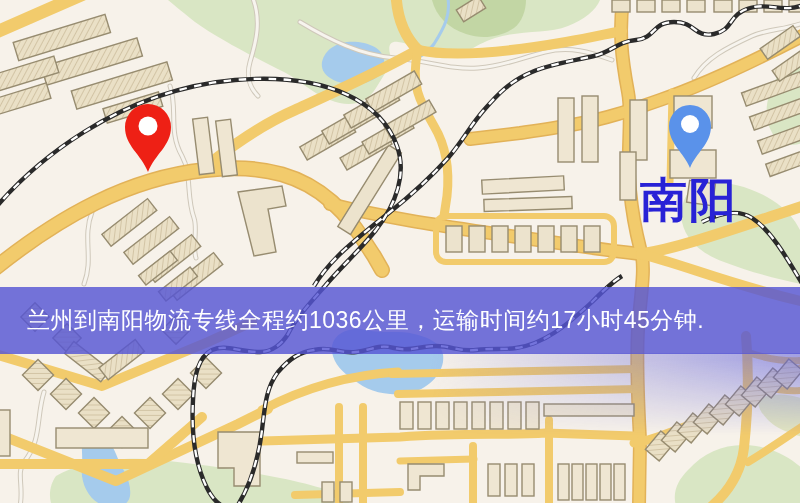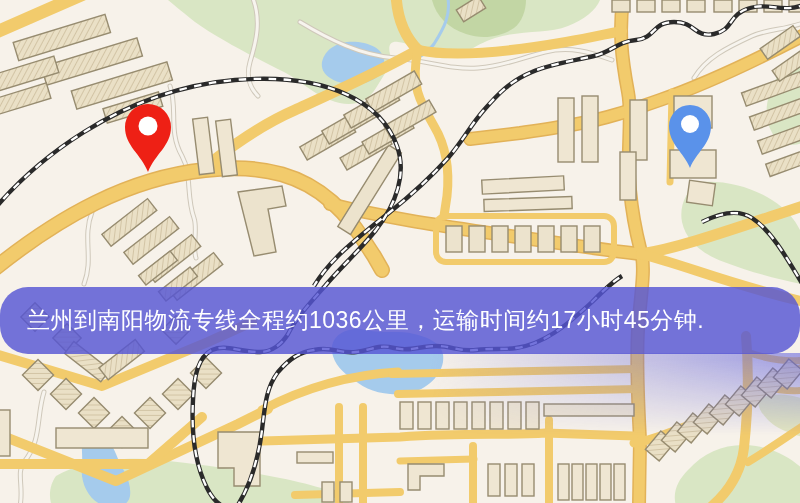--- a/index.html
+++ b/index.html
@@ -18,21 +18,21 @@
     position:absolute;left:430px;top:353px;width:370px;height:82px;
     background:linear-gradient(100deg, rgba(100,100,216,0) 0%, rgba(100,100,216,0.30) 48%, rgba(96,96,220,0.58) 100%);
     -webkit-mask-image:linear-gradient(to bottom,#000 8%,transparent 100%);
     mask-image:linear-gradient(to bottom,#000 8%,transparent 100%);
     pointer-events:none;
   }
   .banner{
     position:absolute;left:0;top:287px;width:800px;height:67px;
     background:rgba(86,86,212,0.82);
     display:flex;align-items:center;
-    color:#ffffff;font-size:23px;letter-spacing:0.5px;white-space:nowrap;border-radius:28px;
+    color:#ffffff;font-size:23px;letter-spacing:0.5px;white-space:nowrap;
   }
   .banner span{padding-left:27px;}
 </style>
 </head>
 <body>
 
 <div class="stage">
 
 <svg width="800" height="503" viewBox="0 0 800 503">
   <defs>
@@ -274,20 +274,21 @@
   <g>
     <path d="M148,172 C141,154 125,146 125,127 a23,23 0 1,1 46,0 C171,146 155,154 148,172 Z" fill="#ee2015"></path>
     <circle cx="148" cy="126" r="9.5" fill="#ffffff"></circle>
   </g>
   <g>
     <path d="M690,168 C683.5,152 669,144 669,126 a21,21 0 1,1 42,0 C711,144 696.5,152 690,168 Z" fill="#5a92ea"></path>
     <circle cx="690" cy="124" r="9" fill="#ffffff"></circle>
   </g>
 </svg>
 
+<div class="city-label dest">南阳</div>
 
 <div class="haze"></div>
 
 <div class="banner">
   <span>兰州到南阳物流专线全程约1036公里，运输时间约17小时45分钟.</span>
 </div>
 
 </div>
 
 </body></html>

